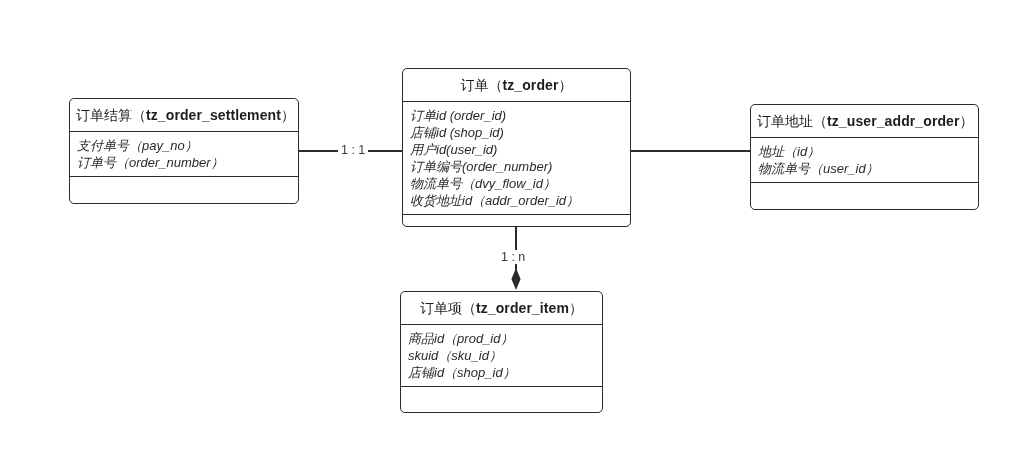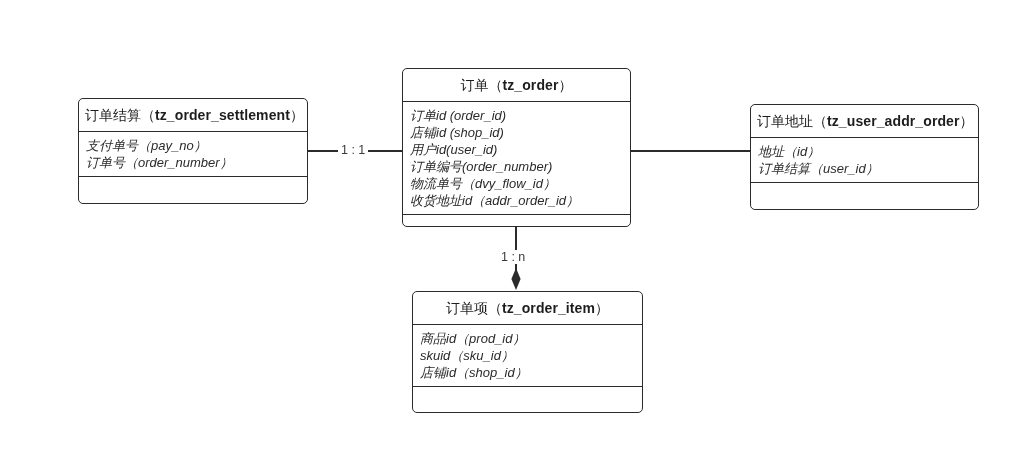--- a/index.html
+++ b/index.html
@@ -95,21 +95,21 @@
   <div class="card-label" style="left:338px; top:143px;">1 : 1</div>
 
   <div class="line-h" style="left:631px; top:150px; width:119px;"></div>
 
   <div class="line-v" style="left:515px; top:227px; height:52px;"></div>
   <div class="card-label" style="left:498px; top:250px;">1 : n</div>
   <svg class="diamond-marker" width="16" height="22" viewBox="0 0 16 22" style="left:508px; top:268px;">
     <polygon points="8,0 12.6,11 8,22 3.4,11" fill="#2b2b2b"></polygon>
   </svg>
 
-  <div class="entity" style="left:69px; top:98px; width:230px; height:106px;margin-left:9px;">
+  <div class="entity" style="left:69px; top:98px; width:230px; height:106px;">
     <div class="entity-header">
       <span class="tbl-cn">订单结算</span><span class="tbl-paren">（</span><span class="tbl-code">tz_order_settlement</span><span class="tbl-paren">）</span>
     </div>
     <div class="entity-body">
       <div class="attr">支付单号（pay_no）</div>
       <div class="attr">订单号（order_number）</div>
     </div>
     <div class="entity-footer"></div>
   </div>
 
@@ -127,26 +127,26 @@
     </div>
     <div class="entity-footer"></div>
   </div>
 
   <div class="entity" style="left:750px; top:104px; width:229px; height:106px;">
     <div class="entity-header">
       <span class="tbl-cn">订单地址</span><span class="tbl-paren">（</span><span class="tbl-code">tz_user_addr_order</span><span class="tbl-paren">）</span>
     </div>
     <div class="entity-body">
       <div class="attr">地址（id）</div>
-      <div class="attr">订单结算（user_id）</div>
+      <div class="attr">物流单号（user_id）</div>
     </div>
     <div class="entity-footer"></div>
   </div>
 
-  <div class="entity" style="left:400px; top:291px; width:231px; height:122px;margin-left:12px;">
+  <div class="entity" style="left:400px; top:291px; width:203px; height:122px;">
     <div class="entity-header">
       <span class="tbl-cn">订单项</span><span class="tbl-paren">（</span><span class="tbl-code">tz_order_item</span><span class="tbl-paren">）</span>
     </div>
     <div class="entity-body">
       <div class="attr">商品id（prod_id）</div>
       <div class="attr">skuid（sku_id）</div>
       <div class="attr">店铺id（shop_id）</div>
     </div>
     <div class="entity-footer"></div>
   </div>

